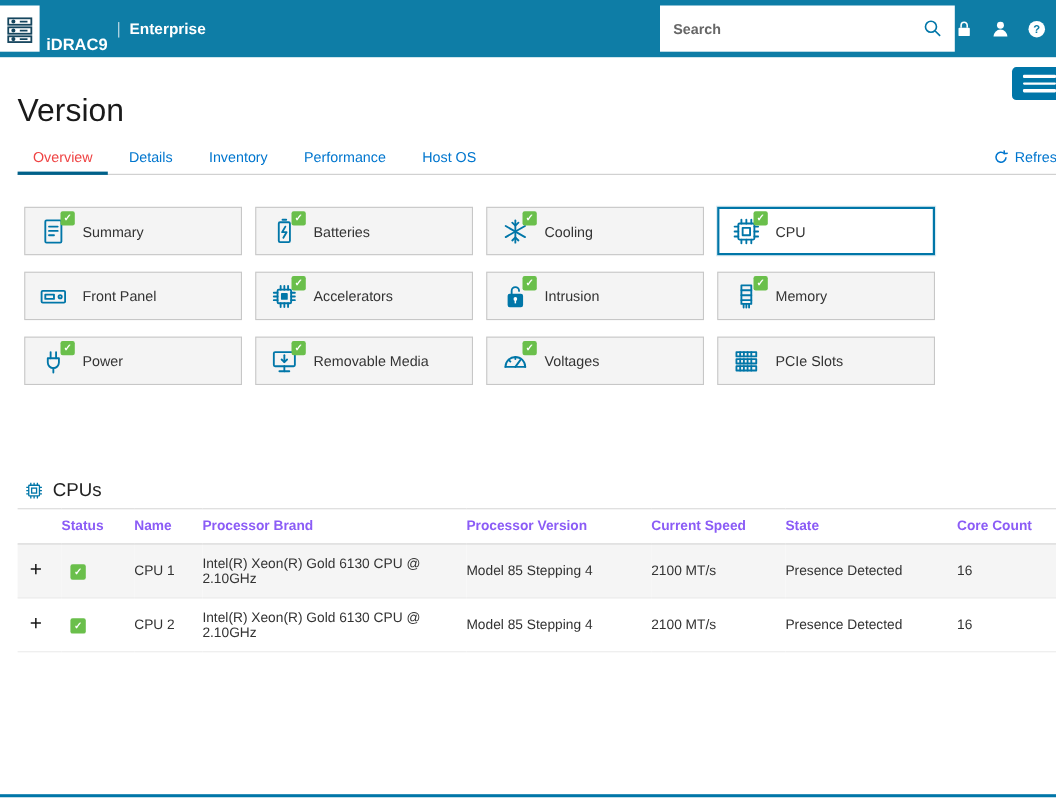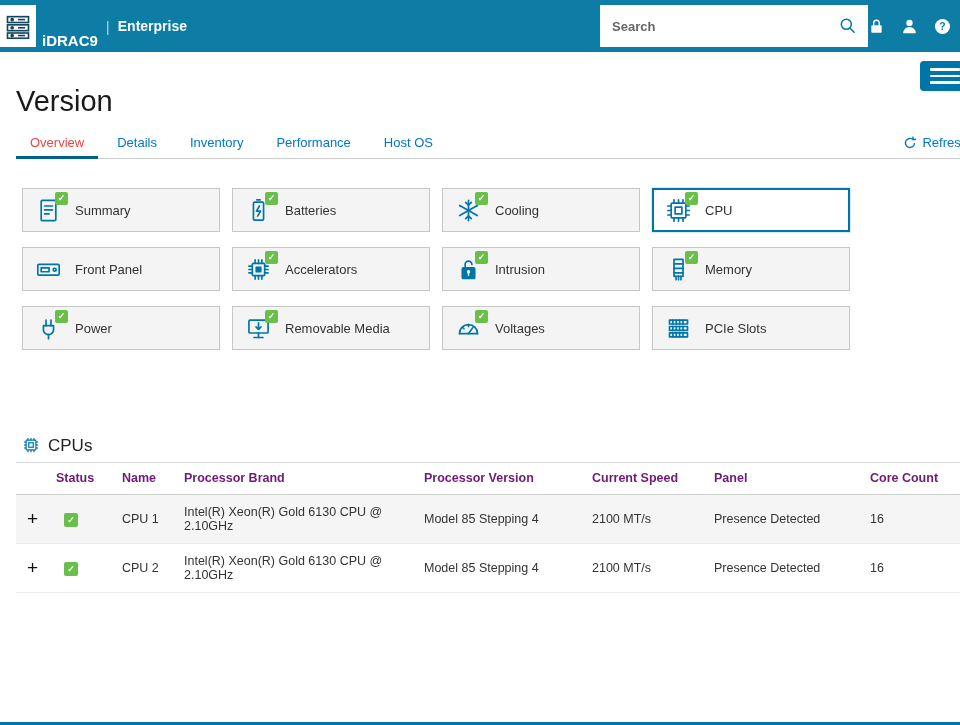--- a/index.html
+++ b/index.html
@@ -55,27 +55,27 @@
     box-shadow:0 0 0 1px rgba(0,118,168,.15); padding-left:11px; }
   .tile-icon-wrap { position:relative; width:27px; height:27px; flex:none; }
   .tile-icon { width:27px; height:27px; display:block; color:var(--accent,#0076a8); }
   .check-badge { position:absolute; top:-5px; right:-6px; width:13px; height:13px;
     background:var(--ok,#6abf4b); color:#fff; font-size:9px; line-height:13px;
     text-align:center; border-radius:2px; font-weight:bold; }
   .tile-label { margin-left:13px; font-size:13px; color:#333; white-space:nowrap; }
 
   
   .section-head { position:absolute; left:22px; top:436px; display:flex;
-    align-items:flex-start; gap:8px; }
+    align-items:center; gap:8px; }
   .section-icon { width:18px; height:18px; color:var(--accent,#0076a8); }
   .section-title { font-size:17px; color:#222; }
 
   .cpu-table { position:absolute; left:16px; top:462px; width:944px;
     border-collapse:collapse; table-layout:fixed; }
-  .cpu-table th { font-size:12.5px; text-align:left; font-weight:bold; color:#701a75;
+  .cpu-table th { font-size:12.5px; text-align:left; font-weight:bold; color:#8b5cf6;
     padding:8px 8px 9px 0; border-top:1px solid #d9d9d9; border-bottom:1px solid #cfcfcf; }
   .cpu-table td { font-size:12.5px; color:#333; padding:10px 8px 10px 0;
     vertical-align:middle; border-bottom:1px solid #ececec; }
   tr.odd td { background:#f5f5f5; }
   .expand { font-size:19px; color:#111; cursor:pointer; display:inline-block; padding-left:11px; }
   .table-check { position:static; display:inline-block; width:14px; height:14px;
     line-height:14px; margin-left:8px; }
 
   .bottom-bar { position:absolute; bottom:0; left:0; width:100%; height:3px;
     background:var(--accent,#0076a8); }
@@ -364,21 +364,21 @@
       <col style="width:90px">
   </colgroup>
   <thead>
       <tr id="cpu-head-row">
         <th></th>
         <th>Status</th>
         <th>Name</th>
         <th>Processor Brand</th>
         <th>Processor Version</th>
         <th>Current Speed</th>
-        <th>Panel</th>
+        <th>State</th>
         <th>Core Count</th>
       </tr>
     </thead>
   <tbody id="cpu-body">
       <tr class="odd">
         <td><span class="expand">+</span></td>
         <td><span class="check-badge table-check">✓</span></td>
         <td>CPU 1</td>
         <td>Intel(R) Xeon(R) Gold 6130 CPU @ 2.10GHz</td>
         <td>Model 85 Stepping 4</td>

